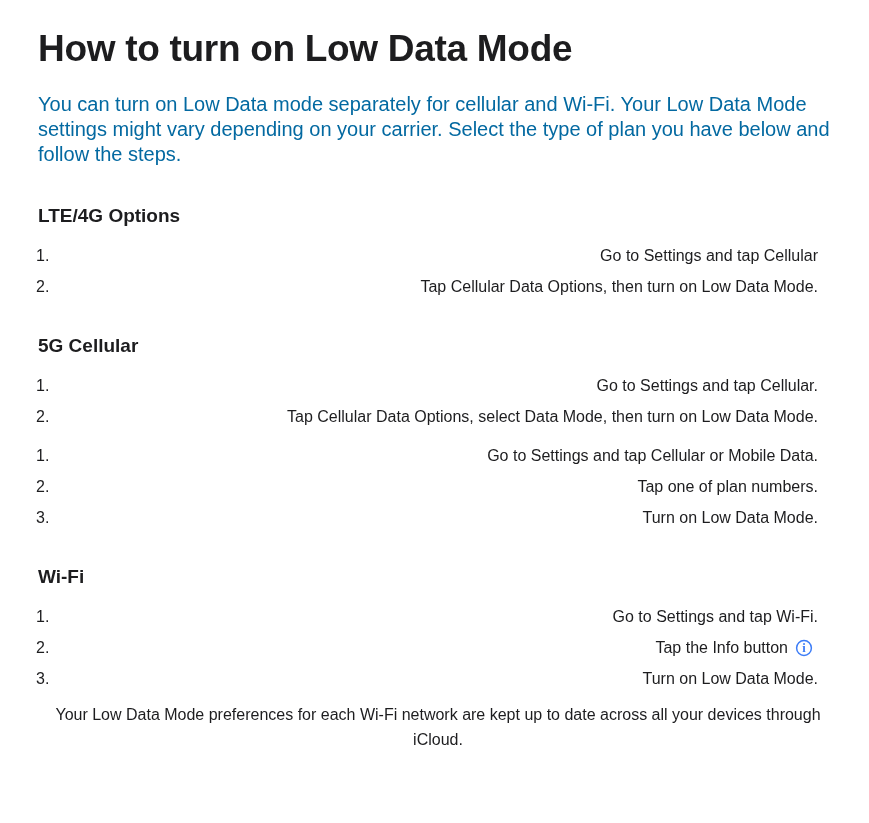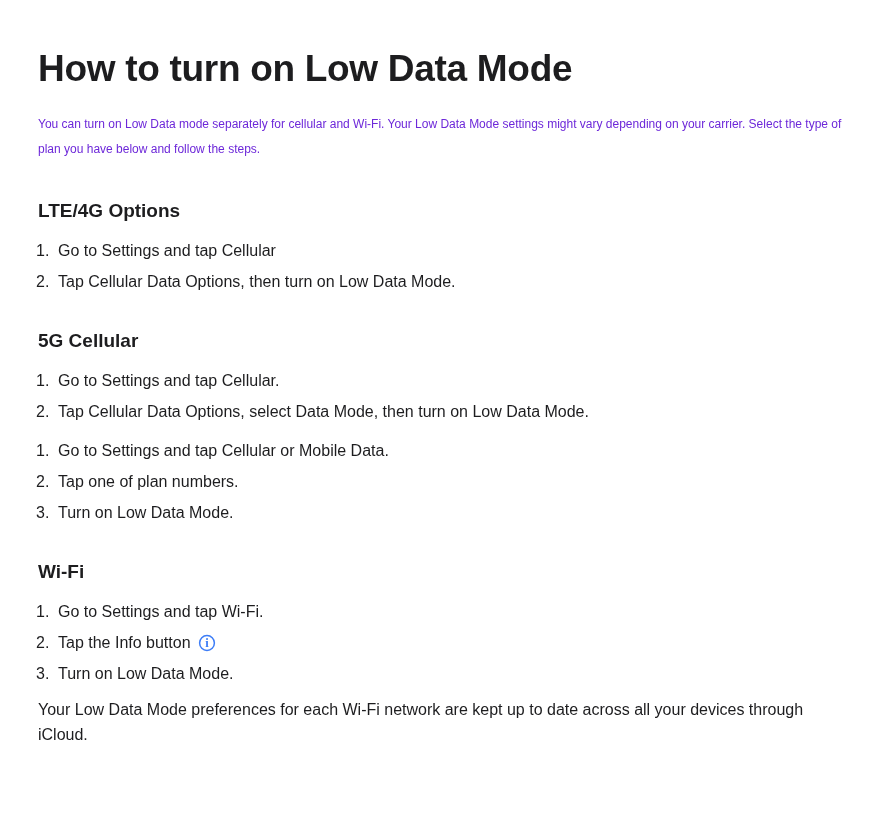--- a/index.html
+++ b/index.html
@@ -11,36 +11,35 @@
     width: 869px;
     height: 823px;
     overflow: hidden;
     font-family: "Liberation Sans", sans-serif;
     color: #1d1d1f;
     -webkit-font-smoothing: antialiased;
   }
   main {
     box-sizing: border-box;
     padding: 27px 19px 0 38px;
-    margin-top: 20px;
   }
   h1 {
     margin: 0;
     font-size: 37px;
     line-height: 44px;
     font-weight: 700;
     letter-spacing: -0.3px;
     color: #1d1d1f;
   }
   .intro {
     margin: 21px 0 0 0;
     max-width: 812px;
-    font-size: 12px;
+    font-size: 20px;
     line-height: 25px;
-    color: #6d28d9;
+    color: #0369a1;
   }
   h2 {
     margin: 37px 0 0 0;
     font-size: 19px;
     line-height: 23px;
     font-weight: 700;
     letter-spacing: 0;
     color: #1d1d1f;
   }
   .steps {
@@ -55,32 +54,34 @@
     line-height: 21px;
   }
   .step-num {
     flex: 0 0 auto;
     min-width: 22px;
     text-align: left;
   }
   .step-text {
     flex: 1 1 auto;
     max-width: 760px;
+    text-align: right;
   }
   .info-icon {
     display: inline-block;
     vertical-align: -4px;
     margin: 0 5px 0 7px;
   }
   .footer-note {
     margin: 13px 0 0 0;
     max-width: 800px;
     font-size: 16px;
     line-height: 25px;
     color: #1d1d1f;
+    text-align: center;
   }
 </style>
 </head>
 <body>
 
 <main>
 
   <h1>How to turn on Low Data Mode</h1>
 
   <p class="intro">You can turn on Low Data mode separately for cellular and Wi-Fi. Your Low Data Mode settings might vary depending on your carrier. Select the type of plan you have below and follow the steps.</p>

